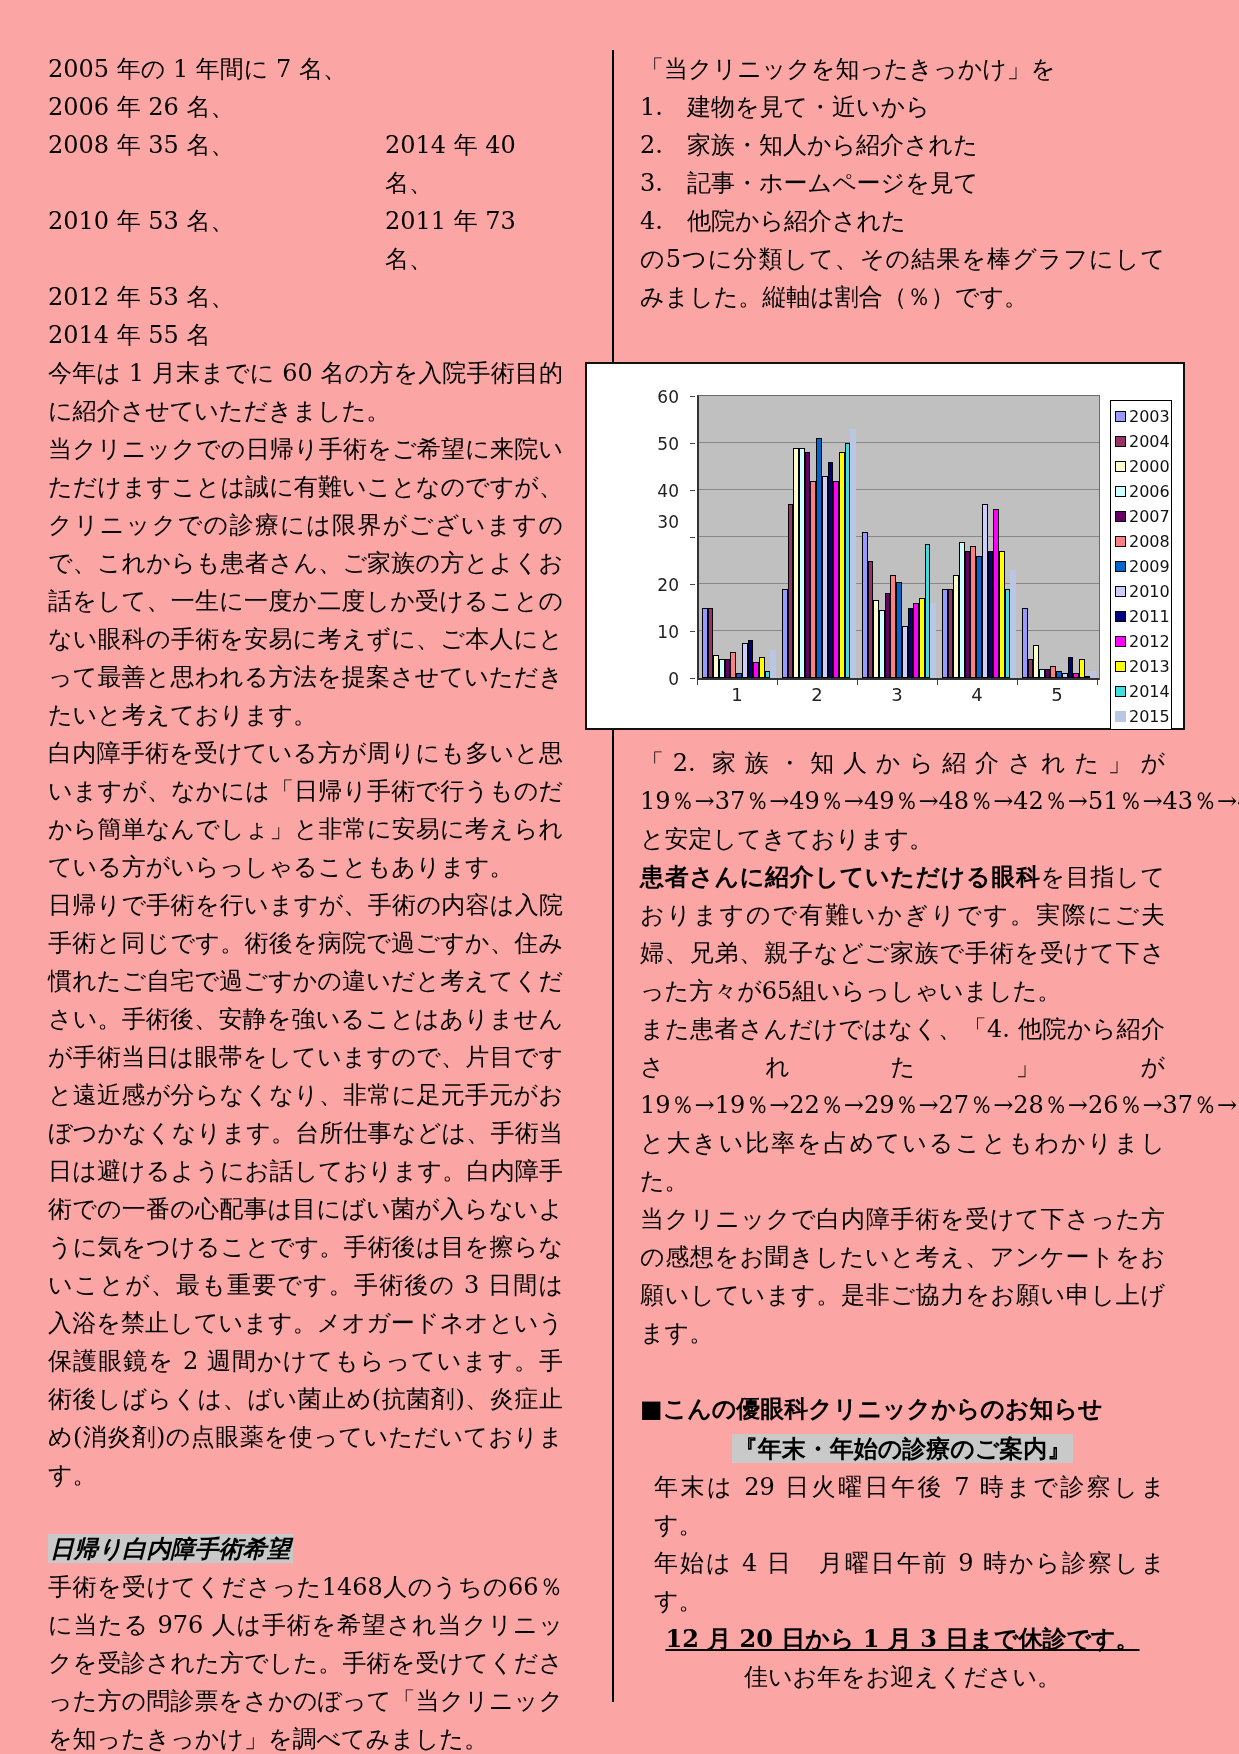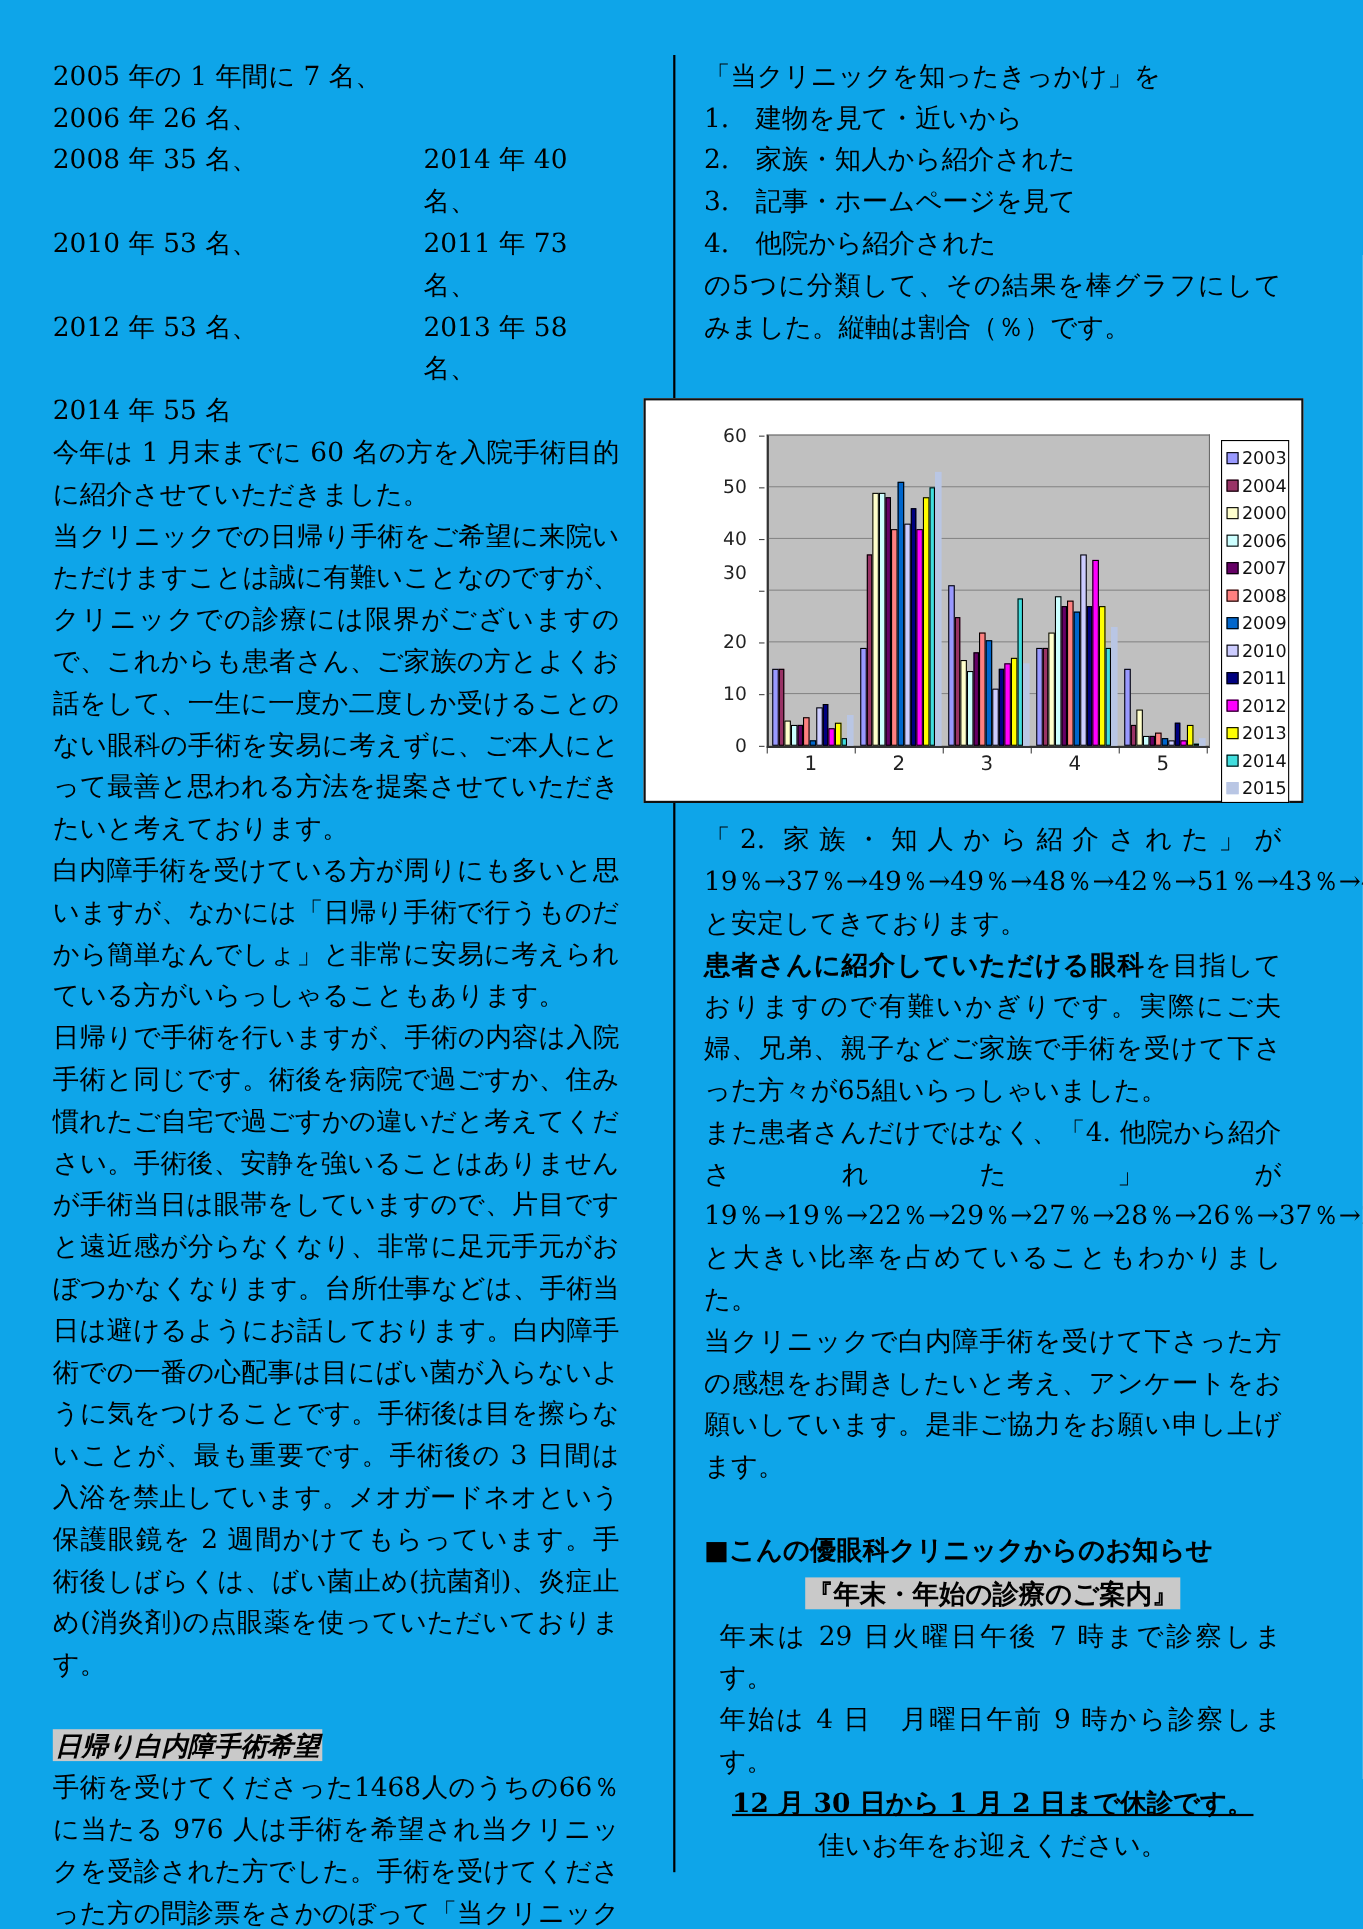--- a/index.html
+++ b/index.html
@@ -1,16 +1,16 @@
 <!DOCTYPE html>
 <html><head>
 <meta charset="utf-8">
 <style>
   html,body{margin:0;padding:0;background:#ffffff;}
-  .page{position:relative;width:1239px;height:1754px;background:#0ea5e9;
+  .page{position:relative;width:1239px;height:1754px;background:#fca5a5;
         font-family:"DejaVu Serif","Liberation Serif",serif;color:#000;overflow:hidden;}
   .divider{position:absolute;left:612px;top:50px;width:2px;height:1652px;background:#000;}
 
   .col-left{position:absolute;left:48px;top:50px;width:515px;font-size:24px;line-height:38px;}
   .year-row{display:grid;grid-template-columns:337px 1fr;}
   .para{margin:0;text-align:justify;}
   .sec-header{margin:36px 0 0 0;font-weight:bold;font-size:24px;line-height:38px;font-style:italic;}
   .hl{background:#c9c9c9;padding:0 2px;}
 
   .col-right-top{position:absolute;left:640px;top:50px;width:525px;font-size:24px;line-height:38px;}
@@ -62,21 +62,20 @@
         <div class="year-row">
           <span>2008 年 35 名、</span>
           <span>2014 年 40 名、</span>
         </div>
         <div class="year-row">
           <span>2010 年 53 名、</span>
           <span>2011 年 73 名、</span>
         </div>
         <div class="year-row">
           <span>2012 年 53 名、</span>
-          <span>2013 年 58 名、</span>
         </div>
         <div class="year-row">
           <span>2014 年 55 名</span>
           <span></span>
         </div>
       </div>
     <p class="para">今年は 1 月末までに 60 名の方を入院手術目的に紹介させていただきました。</p>
     <p class="para">当クリニックでの日帰り手術をご希望に来院いただけますことは誠に有難いことなのですが、クリニックでの診療には限界がございますので、これからも患者さん、ご家族の方とよくお話をして、一生に一度か二度しか受けることのない眼科の手術を安易に考えずに、ご本人にとって最善と思われる方法を提案させていただきたいと考えております。</p>
     <p class="para">白内障手術を受けている方が周りにも多いと思いますが、なかには「日帰り手術で行うものだから簡単なんでしょ」と非常に安易に考えられている方がいらっしゃることもあります。</p>
     <p class="para">日帰りで手術を行いますが、手術の内容は入院手術と同じです。術後を病院で過ごすか、住み慣れたご自宅で過ごすかの違いだと考えてください。手術後、安静を強いることはありませんが手術当日は眼帯をしていますので、片目ですと遠近感が分らなくなり、非常に足元手元がおぼつかなくなります。台所仕事などは、手術当日は避けるようにお話しております。白内障手術での一番の心配事は目にばい菌が入らないように気をつけることです。手術後は目を擦らないことが、最も重要です。手術後の 3 日間は入浴を禁止しています。メオガードネオという保護眼鏡を 2 週間かけてもらっています。手術後しばらくは、ばい菌止め(抗菌剤)、炎症止め(消炎剤)の点眼薬を使っていただいております。</p>
@@ -257,17 +256,17 @@
     <p class="para">「2. 家族・知人から紹介された」が 19％→37％→49％→49％→48％→42％→51％→43％→46％→42％→48％→50％→53％と安定してきております。</p>
     <p class="para"><b>患者さんに紹介していただける眼科</b><span>を目指しておりますので有難いかぎりです。実際にご夫婦、兄弟、親子などご家族で手術を受けて下さった方々が65組いらっしゃいました。</span></p>
     <p class="para">また患者さんだけではなく、「4. 他院から紹介された」が 19％→19％→22％→29％→27％→28％→26％→37％→27％→36％→27％→19％→23％と大きい比率を占めていることもわかりました。</p>
     <p class="para">当クリニックで白内障手術を受けて下さった方の感想をお聞きしたいと考え、アンケートをお願いしています。是非ご協力をお願い申し上げます。</p>
 
     <div class="notice">
       <p class="para notice-title">■こんの優眼科クリニックからのお知らせ</p>
       <p class="para notice-sub"><span class="hl">『年末・年始の診療のご案内』</span></p>
       <p class="para notice-line">年末は 29 日火曜日午後 7 時まで診察します。</p>
       <p class="para notice-line">年始は 4 日　月曜日午前 9 時から診察します。</p>
-      <p class="para notice-center"><span class="u">12 月 30 日から 1 月 2 日まで休診です。</span></p>
+      <p class="para notice-center"><span class="u">12 月 20 日から 1 月 3 日まで休診です。</span></p>
       <p class="para notice-center">佳いお年をお迎えください。</p>
     </div>
   </div>
 </div>
 
 </body></html>

